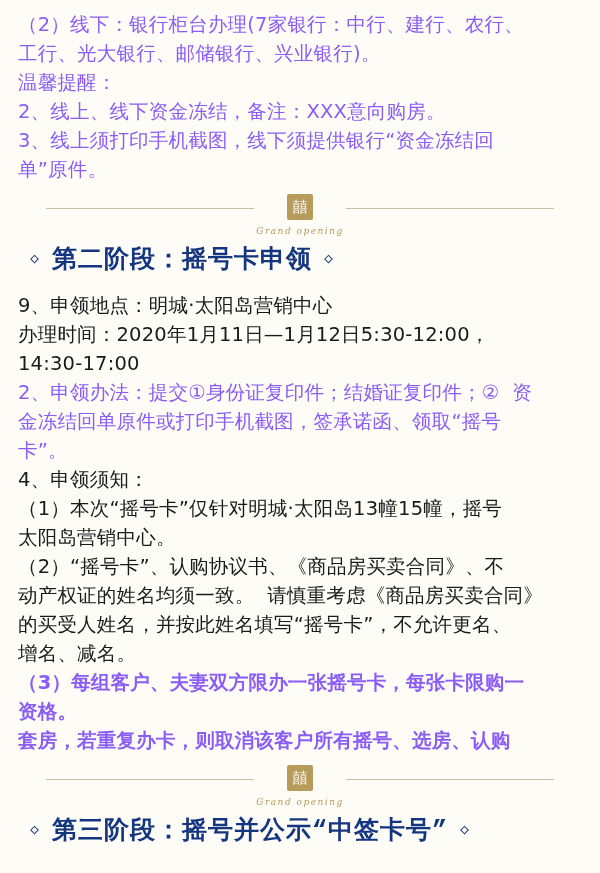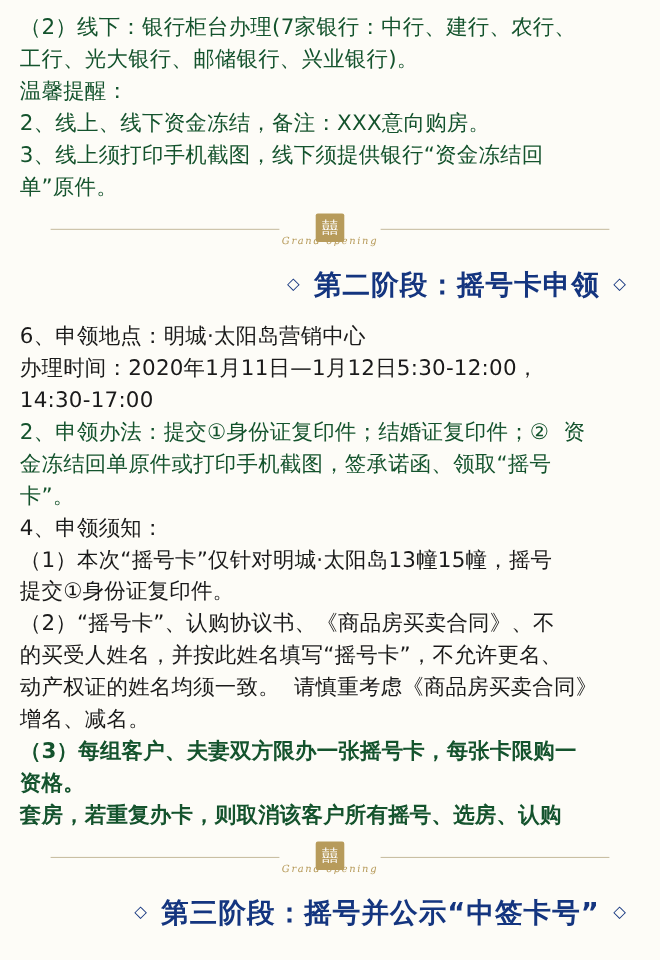--- a/index.html
+++ b/index.html
@@ -19,21 +19,21 @@
     width: 600px;
     height: 873px;
     box-sizing: border-box;
     padding: 10px 18px 0 18px;
     position: relative;
   }
   .line {
     font-size: 19.5px;
     line-height: 29px;
     letter-spacing: 0.2px;
-    color: #14532d;
+    color: #8b5cf6;
     white-space: pre-wrap;
     word-break: break-all;
   }
   .line.dark {
     color: #1a1a1a;
   }
   .line.bold {
     font-weight: bold;
   }
   .block {
@@ -65,37 +65,38 @@
     color: #fff;
     font-size: 15px;
     line-height: 26px;
     text-align: center;
     border-radius: 2px;
     font-family: "DejaVu Serif", "Liberation Serif", serif;
   }
   .divider .sub {
     position: absolute;
     left: 50%;
-    top: 21px;
+    top: 32px;
     transform: translateX(-50%);
     font-size: 9px;
     letter-spacing: 1.5px;
     color: #b79b5b;
     font-family: "DejaVu Serif", "Liberation Serif", serif;
     font-style: italic;
     white-space: nowrap;
   }
   .heading {
-    text-align: right;
+    text-align: left;
     font-size: 25px;
     font-weight: bold;
     color: #14357f;
     letter-spacing: 1px;
     white-space: nowrap;
     margin: 4px 0 16px 0;
+    font-family: Liberation Mono, monospace;
   }
   .heading .diamond {
     color: #14357f;
     font-size: 15px;
     vertical-align: 4px;
     padding: 0 12px;
     font-weight: normal;
   }
   .heading-last {
     margin-bottom: 0;
@@ -120,32 +121,32 @@
     <div class="rule right"></div>
     <div class="emblem">囍</div>
     <div class="sub">Grand opening</div>
   </div>
 
   <div class="heading">
     <span class="diamond">◇</span><span>第二阶段：摇号卡申领</span><span class="diamond">◇</span>
   </div>
 
   <div class="block">
-    <div class="line dark">6、申领地点：明城·太阳岛营销中心</div>
+    <div class="line dark">9、申领地点：明城·太阳岛营销中心</div>
     <div class="line dark">办理时间：2020年1月11日—1月12日5:30-12:00，</div>
     <div class="line dark">14:30-17:00</div>
     <div class="line">2、申领办法：提交①身份证复印件；结婚证复印件；②  资</div>
     <div class="line">金冻结回单原件或打印手机截图，签承诺函、领取“摇号</div>
     <div class="line">卡”。</div>
     <div class="line dark">4、申领须知：</div>
     <div class="line dark">（1）本次“摇号卡”仅针对明城·太阳岛13幢15幢，摇号</div>
-    <div class="line dark">提交①身份证复印件。</div>
+    <div class="line dark">太阳岛营销中心。</div>
     <div class="line dark">（2）“摇号卡”、认购协议书、《商品房买卖合同》、不</div>
+    <div class="line dark">动产权证的姓名均须一致。  请慎重考虑《商品房买卖合同》</div>
     <div class="line dark">的买受人姓名，并按此姓名填写“摇号卡”，不允许更名、</div>
-    <div class="line dark">动产权证的姓名均须一致。  请慎重考虑《商品房买卖合同》</div>
     <div class="line dark">增名、减名。</div>
     <div class="line bold">（3）每组客户、夫妻双方限办一张摇号卡，每张卡限购一</div>
     <div class="line bold">资格。</div>
     <div class="line bold">套房，若重复办卡，则取消该客户所有摇号、选房、认购</div>
   </div>
 
   <div class="divider">
     <div class="rule left"></div>
     <div class="rule right"></div>
     <div class="emblem">囍</div>

